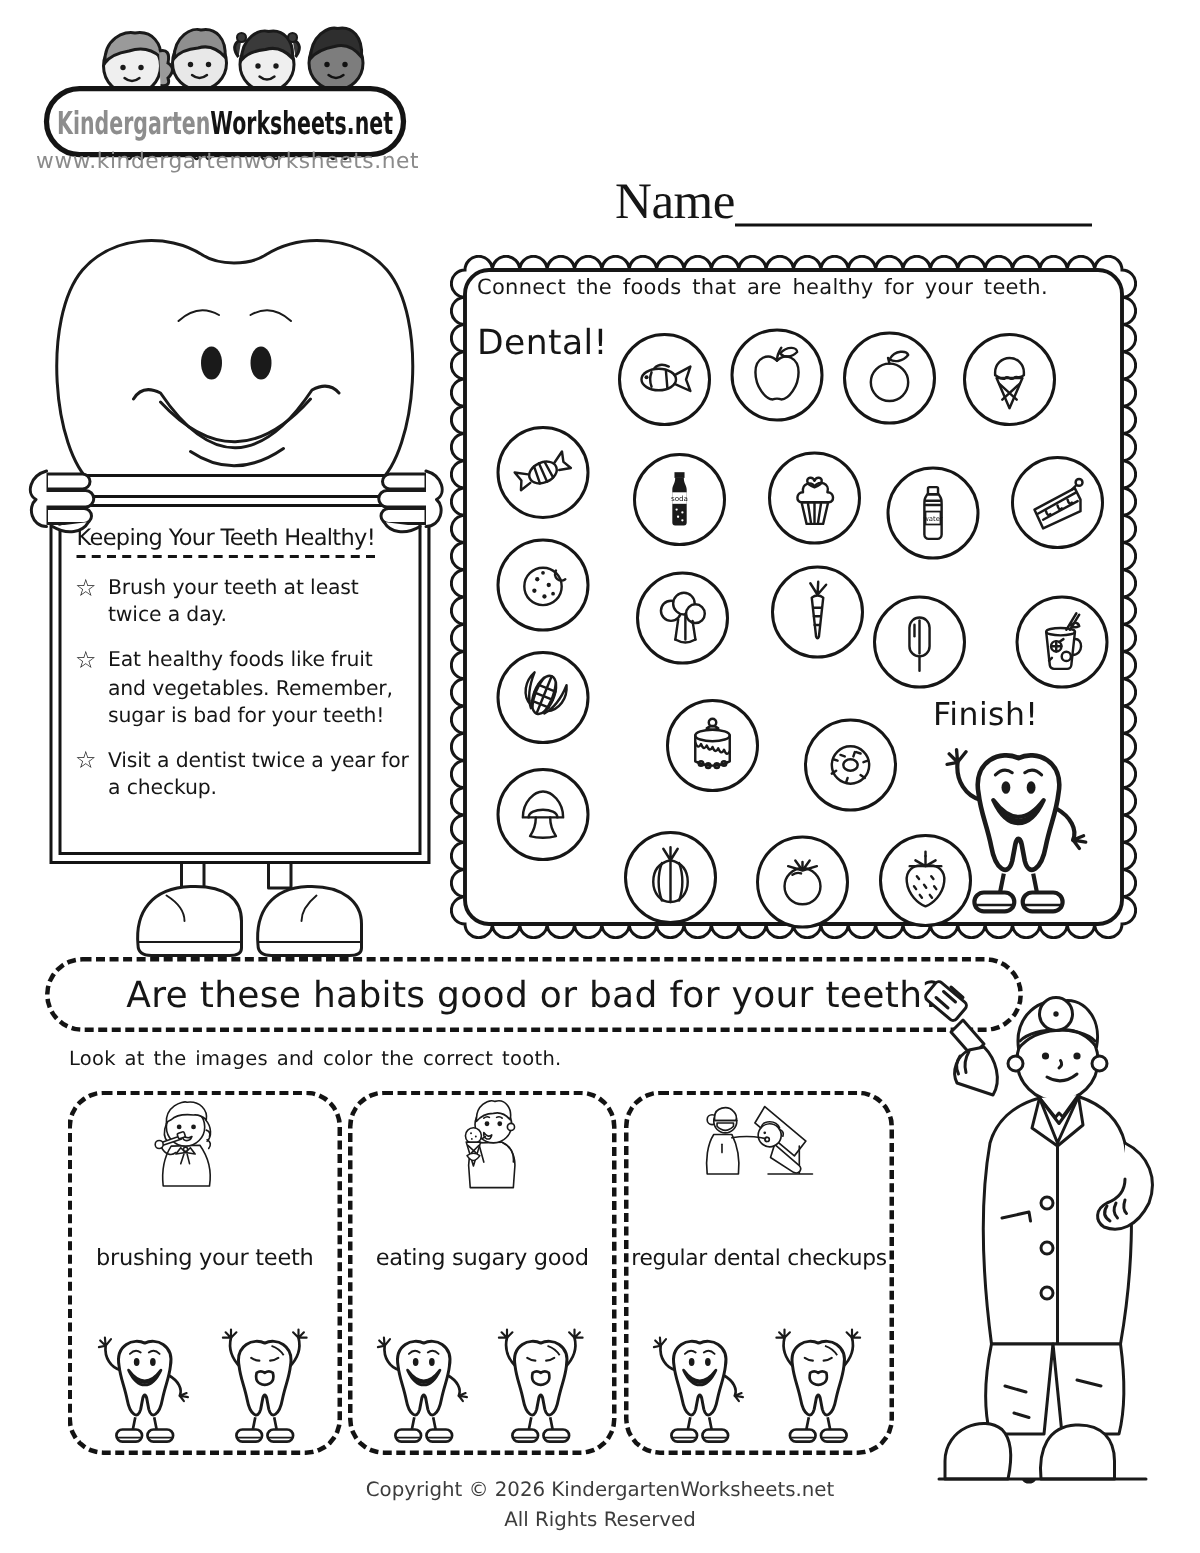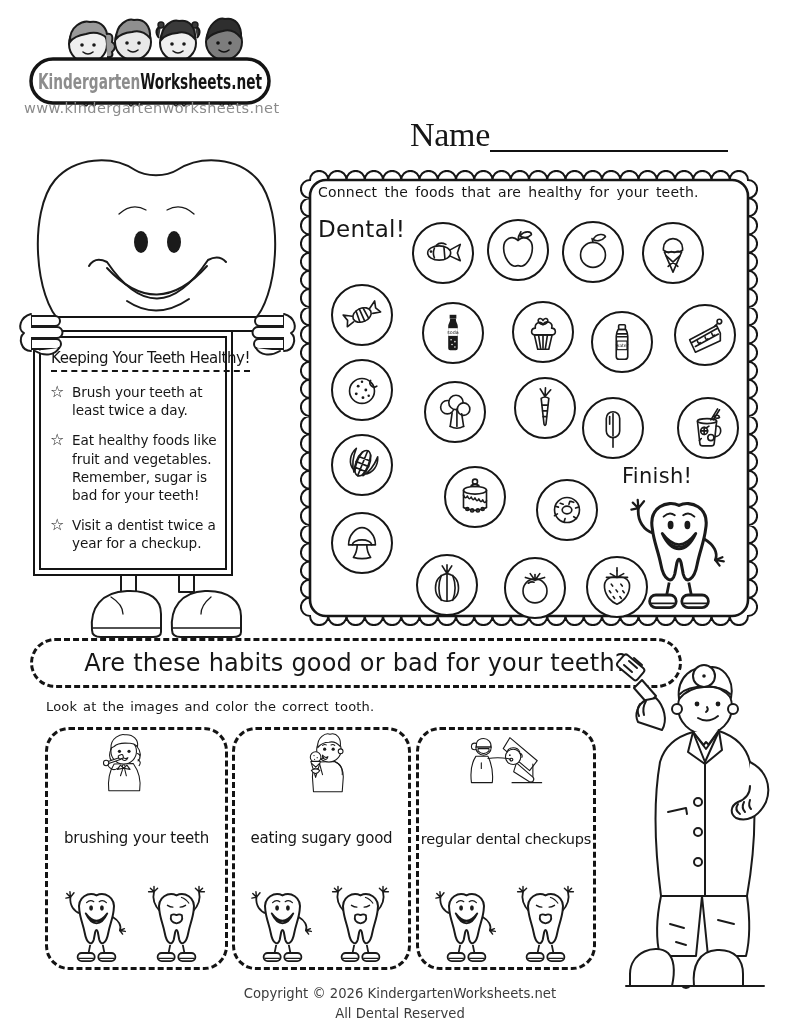--- a/index.html
+++ b/index.html
@@ -10,21 +10,21 @@
   .logo-url{position:absolute;left:24px;top:100px;width:252px;text-align:center;
             font-size:14.5px;letter-spacing:.4px;color:#8b8b8b;}
   .title{position:absolute;left:310px;top:30px;font-size:27px;letter-spacing:-.5px;color:#0d0d0d;}
   .name-line{position:absolute;left:410px;top:116px;font-size:34px;letter-spacing:-.3px;font-family:Liberation Serif, serif;}
   .name-blank{display:inline-block;width:238px;height:30px;border-bottom:2.2px solid #111;
               vertical-align:-6px;}
   
   .tooth-fig{position:absolute;left:15px;top:150px;width:285px;height:498px;}
   .sign-rail{position:absolute;left:10px;top:166px;width:262px;height:12px;background:#fff;
              border:2.5px solid #141414;border-radius:2px;z-index:2;}
-  .sign{position:absolute;left:18px;top:180px;width:200px;height:246px;background:#fff;
+  .sign{position:absolute;left:18px;top:180px;width:254px;height:246px;background:#fff;
         border:2.5px solid #141414;box-shadow:inset 0 0 0 4px #fff,inset 0 0 0 6px #141414;
         z-index:2;padding:16px 10px 0 16px;box-sizing:border-box;}
   .sign-heading{display:inline-block;font-size:15px;letter-spacing:-.45px;white-space:nowrap;
                 padding-bottom:3px;border-bottom:2.5px dashed #141414;margin-bottom:11px;}
   .tip{position:relative;padding-left:21px;font-size:13.6px;line-height:1.34;
        letter-spacing:-.1px;margin-bottom:12px;}
   .tip .star{position:absolute;left:-1px;top:-2px;font-size:16px;}
   .hands{position:absolute;z-index:3;}
   
   .maze{position:absolute;left:300px;top:170px;width:458px;height:456px;}
@@ -520,16 +520,16 @@
     <path class="w" d="M104,244 C106,264 108,284 110,304 L148,304 C152,288 152,266 149,244 Z"></path>
     <path class="s" d="M72,272 l14,4 M120,268 l16,4 M78,290 l10,3"></path>
 
     <path class="w" d="M32,334 L32,322 C32,300 58,291 70,301 C77,308 77,320 74,334 Z"></path>
     <path class="w" d="M96,334 C94,314 101,299 119,298 C137,297 145,308 145,322 L145,334 Z"></path>
     <path class="s" d="M28,334 L166,334 M84,334 a5,5 0 0 0 8,0"></path>
   </svg>
 
   <div class="footer">
     <div>Copyright © 2026 KindergartenWorksheets.net</div>
-    <div>All Dental Reserved</div>
+    <div>All Rights Reserved</div>
   </div>
 
 </div>
 
 </body></html>

